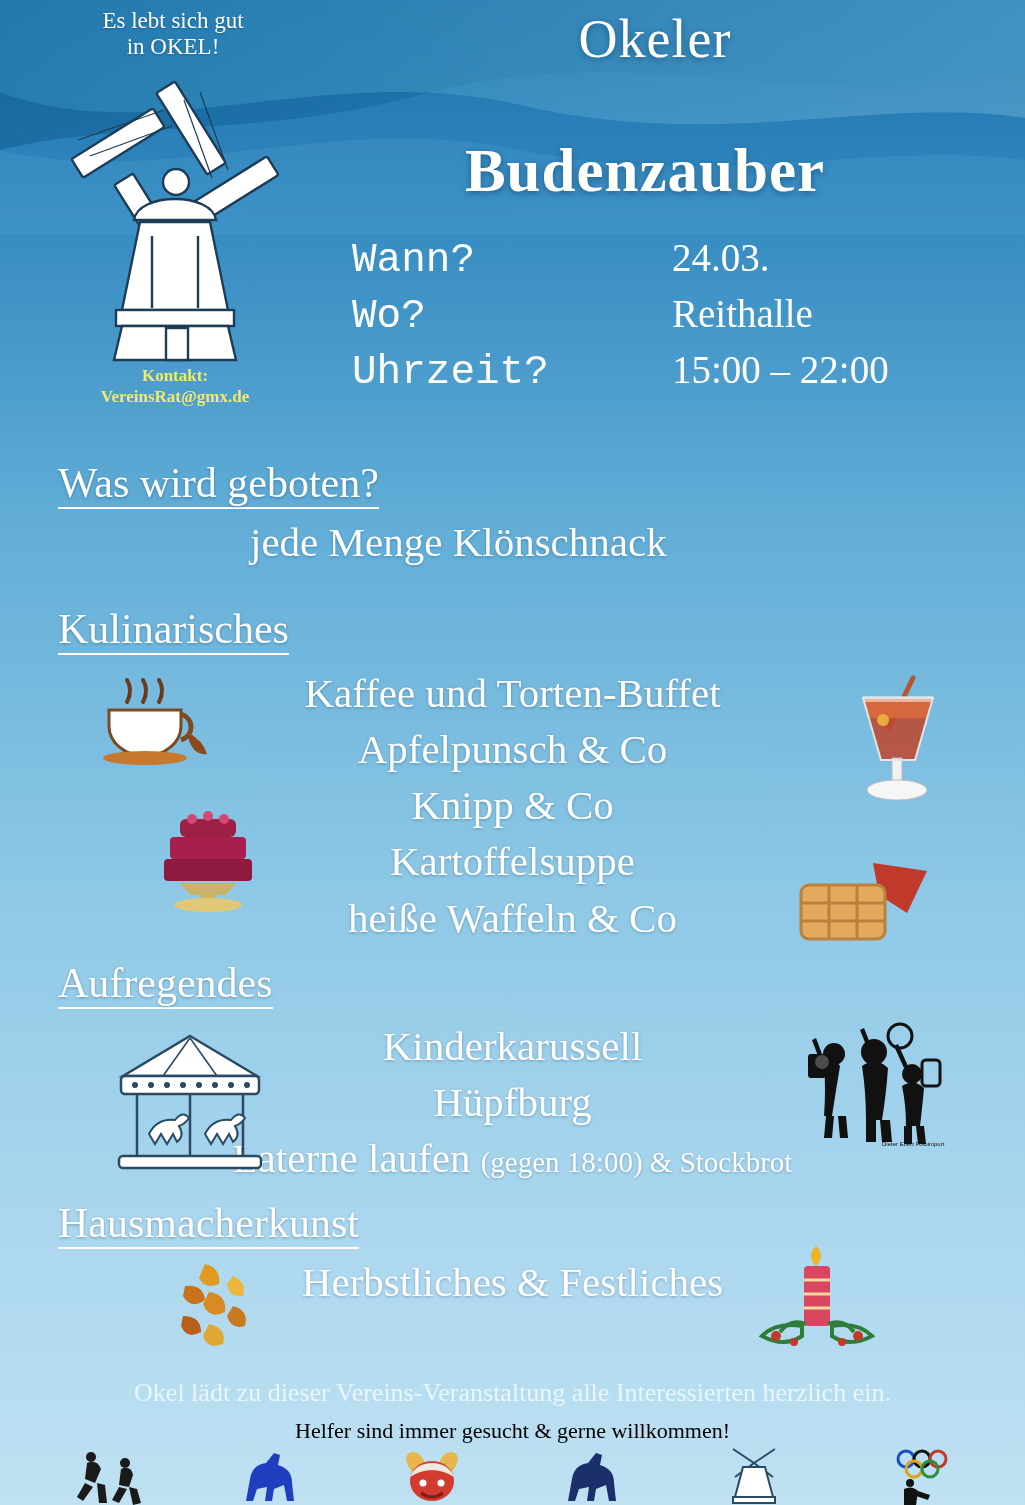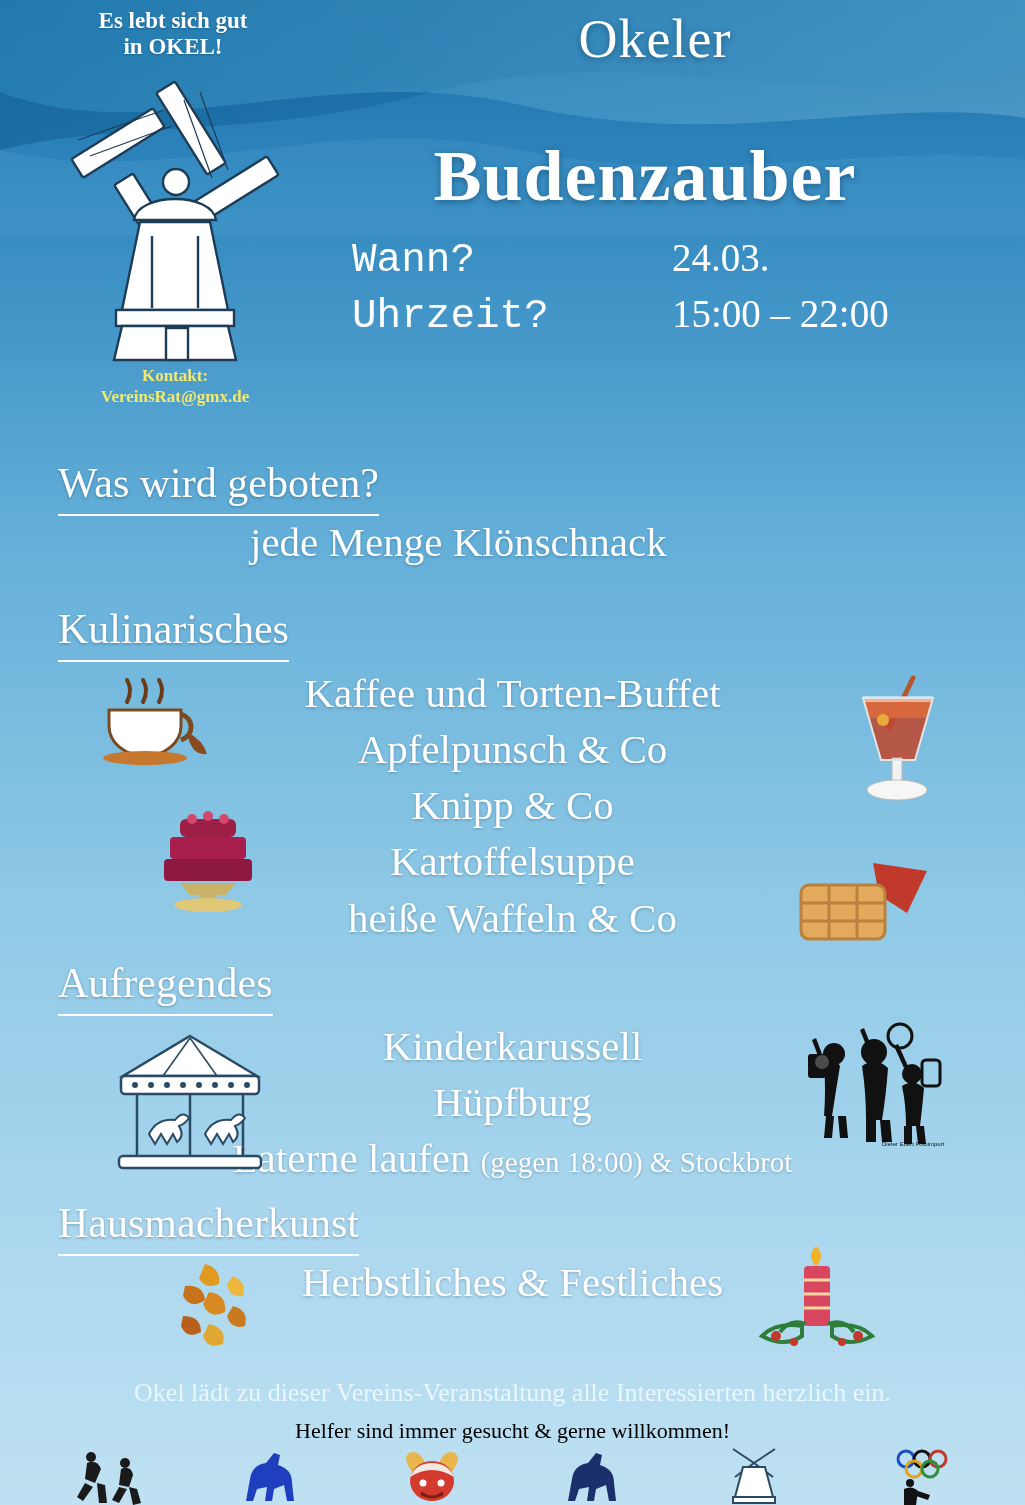--- a/index.html
+++ b/index.html
@@ -11,49 +11,49 @@
   }
   
   .wave-band{position:absolute;left:0;top:0;width:1025px;height:235px;overflow:hidden;pointer-events:none;}
   .wave-band svg{display:block;}
 
   .poster{position:absolute;inset:0;}
 
   
   .slogan{
     position:absolute;left:48px;top:8px;width:250px;text-align:center;
-    font-size:23px;line-height:1.15;color:#ffffff;font-weight:700;
+    font-size:23px;line-height:1.15;color:#ffffff;font-weight:400;
     text-shadow:0 1px 2px rgba(0,40,70,.35);
   }
   .windmill{position:absolute;left:60px;top:60px;width:230px;height:310px;}
   .contact{
     position:absolute;left:35px;top:365px;width:280px;text-align:center;
     font-size:17px;line-height:1.25;color:#f3e96b;font-weight:700;
   }
 
   .title1{
     position:absolute;left:300px;top:12px;width:710px;text-align:center;
     font-size:54px;line-height:1;font-weight:400;letter-spacing:1px;
     text-shadow:0 2px 6px rgba(0,40,70,.45);
   }
   .title2{
     position:absolute;left:280px;top:140px;width:730px;text-align:center;
-    font-size:72px;line-height:1;font-weight:700;letter-spacing:1px;
+    font-size:61px;line-height:1;font-weight:700;letter-spacing:1px;
     text-shadow:0 2px 6px rgba(0,40,70,.45);
   }
 
   .facts{position:absolute;left:352px;top:238px;width:620px;}
   .facts .row{display:flex;align-items:baseline;margin-bottom:12px;}
   .facts .q{width:320px;font-size:41px;line-height:1.05;font-family:Liberation Mono, monospace;}
   .facts .a{font-size:39px;line-height:1.05;}
 
   
   .sec-head{
     position:absolute;font-size:42px;line-height:1;
-    border-bottom:2px solid #ffffff;padding-bottom:10px;
+    border-bottom:2px solid #ffffff;padding-bottom:3px;
     text-shadow:0 1px 3px rgba(0,40,70,.35);
   }
   .h-geboten{left:58px;top:462px;}
   .h-kuli{left:58px;top:608px;}
   .h-aufreg{left:58px;top:962px;}
   .h-haus{left:58px;top:1202px;}
 
   .line{position:absolute;font-size:41px;line-height:1.18;white-space:nowrap;
         text-shadow:0 1px 3px rgba(0,40,70,.3);}
 
@@ -150,20 +150,24 @@
     <div>VereinsRat@gmx.de</div>
   </div>
 
   <div class="title1">Okeler</div>
   <div class="title2">Budenzauber</div>
 
   <div class="facts">
     <div class="row">
       <div class="q">Wann?</div>
       <div class="a">24.03.</div>
+    </div>
+    <div class="row">
+      <div class="q">Wo?</div>
+      <div class="a">Reithalle</div>
     </div>
     <div class="row">
       <div class="q">Uhrzeit?</div>
       <div class="a">15:00 – 22:00</div>
     </div>
   </div>
 
   <div class="sec-head h-geboten">Was wird geboten?</div>
   <div class="line l-kloen">jede Menge Klönschnack</div>
 

